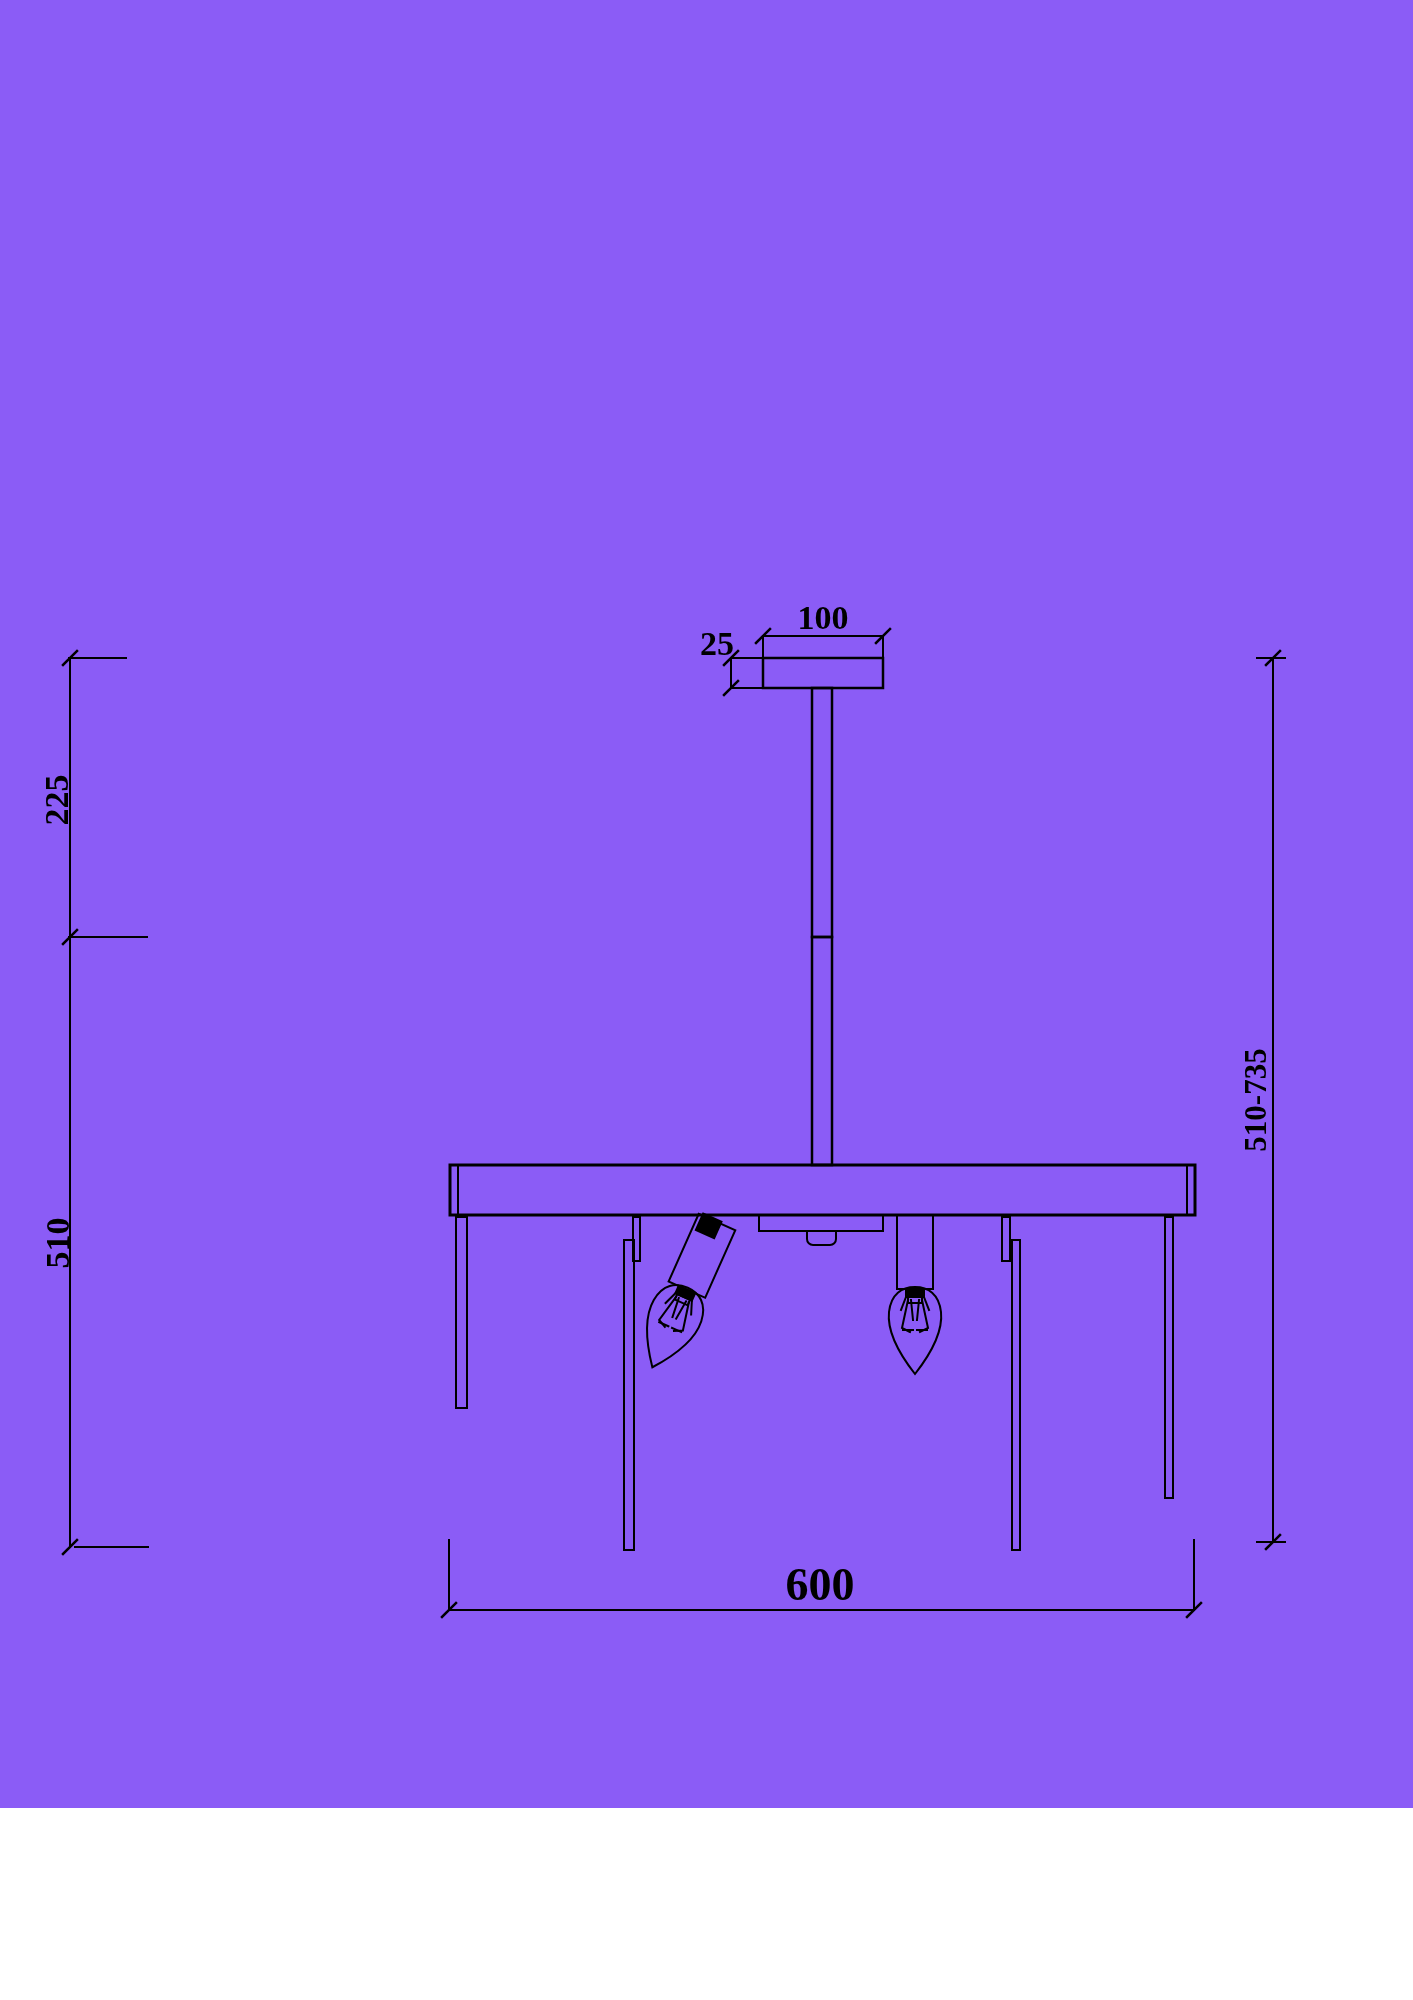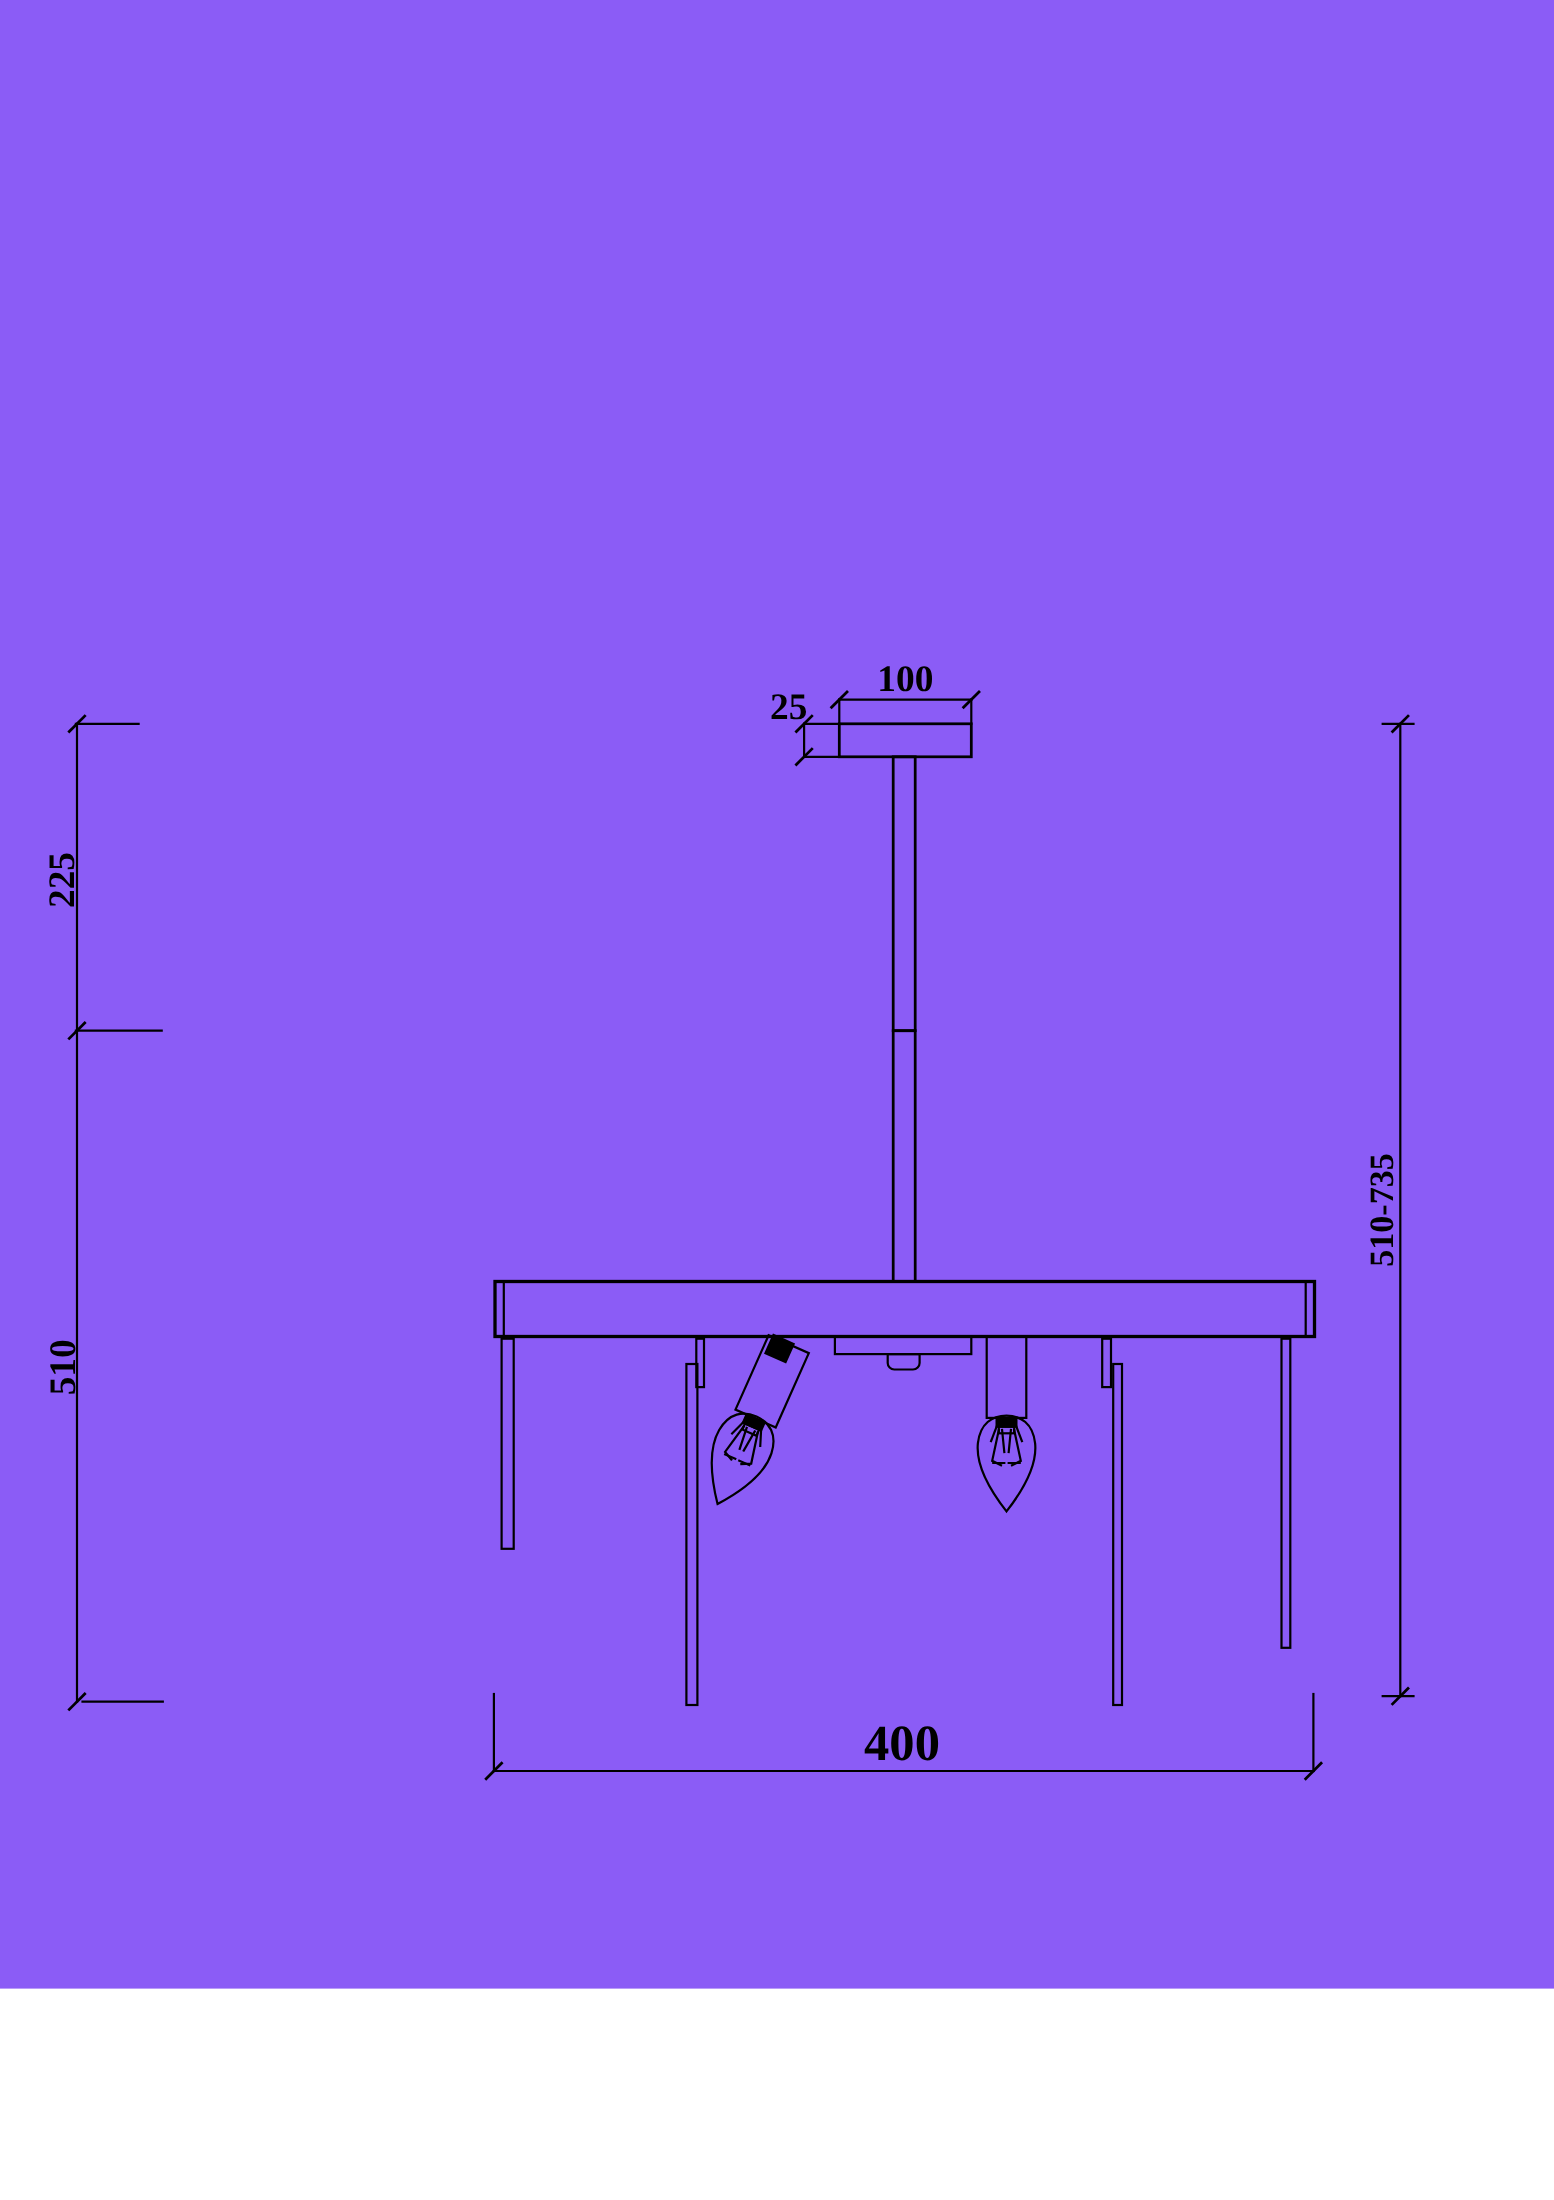--- a/index.html
+++ b/index.html
@@ -150,14 +150,14 @@
   <div class="dim-label lbl-100">100</div>
 
   <div class="dim-label lbl-25">25</div>
 
   <div class="dim-label rot lbl-225">225</div>
 
   <div class="dim-label rot lbl-510">510</div>
 
   <div class="dim-label rot lbl-range">510-735</div>
 
-  <div class="dim-label lbl-600">400</div>
+  <div class="dim-label lbl-600">600</div>
 </div>
 
 </body></html>

